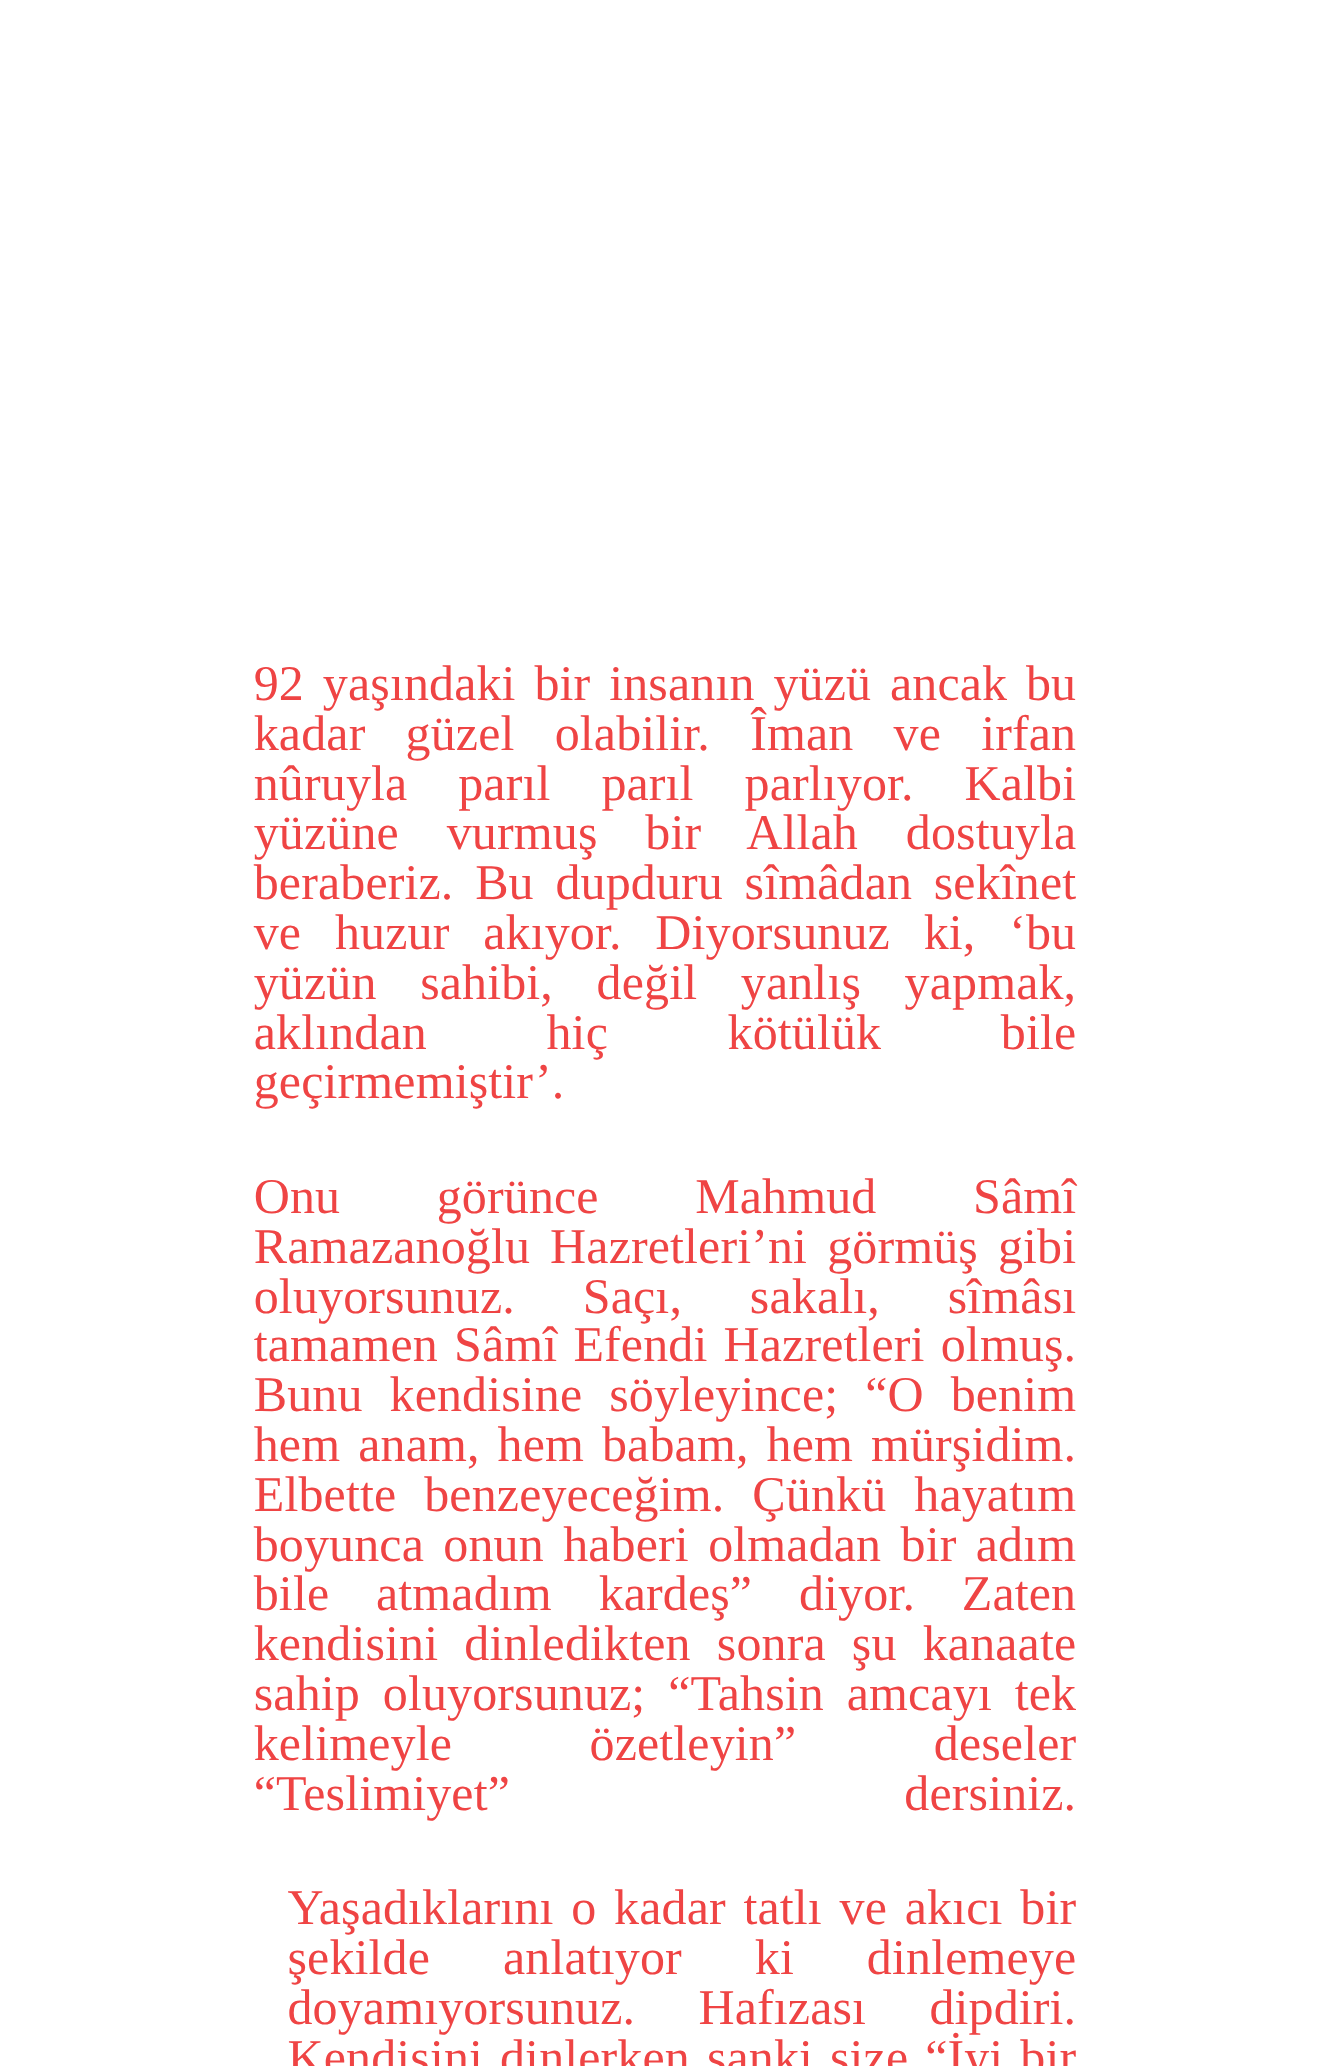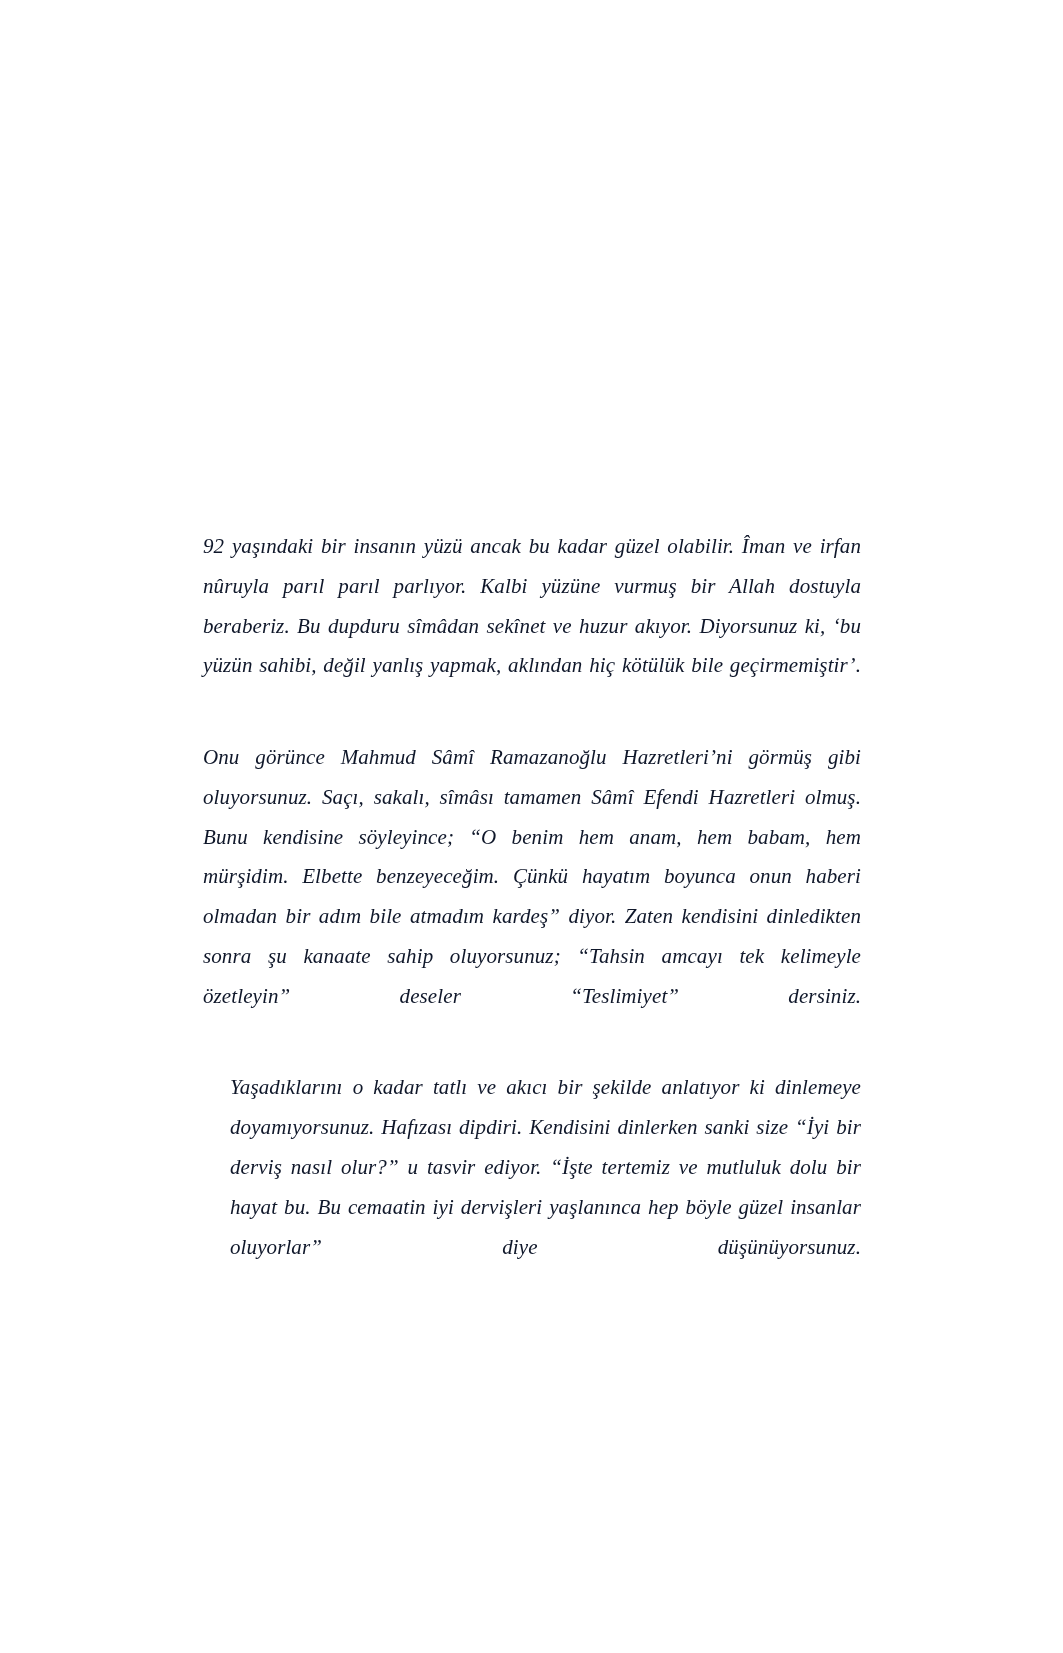--- a/index.html
+++ b/index.html
@@ -25,24 +25,23 @@
   
   .text-block {
     position: absolute;
     left: 203px;
     top: 527px;
     width: 658px;
   }
 
   .para {
     margin: 0 0 12px 0;
-    font-style: italic;
-    font-size: 21px;
+    font-size: 40px;
     line-height: 39.8px;
-    color: #0f172a;
+    color: #ef4444;
     text-align: justify;
     text-justify: inter-word;
     letter-spacing: 0.1px;
     word-spacing: 0.4px;
     -webkit-font-smoothing: antialiased;
   }
 
   .para:last-child {
     margin-bottom: 0;
     margin-left: 27px;

